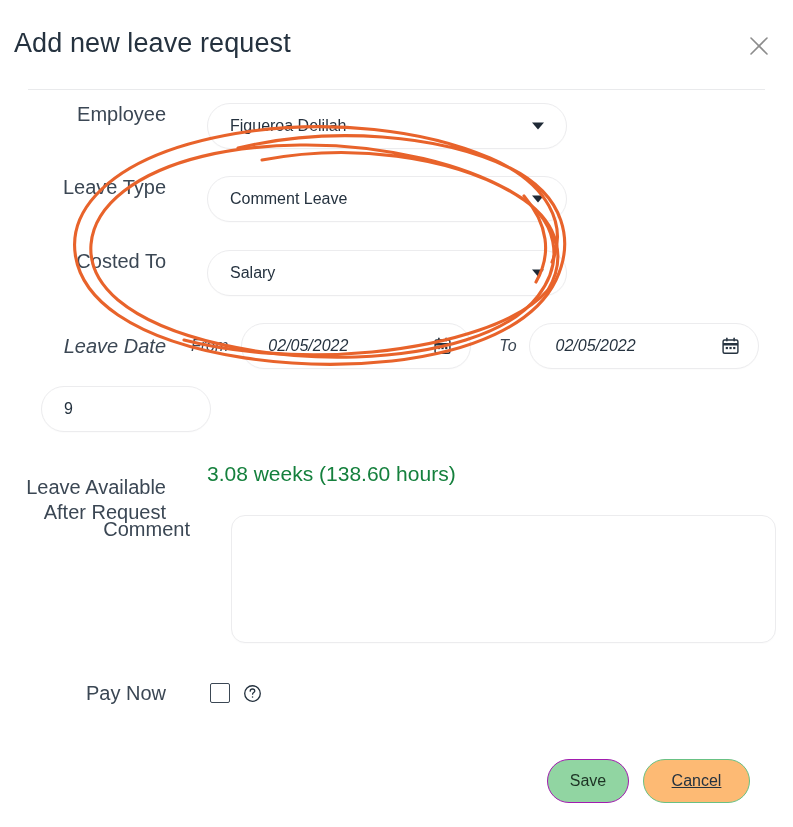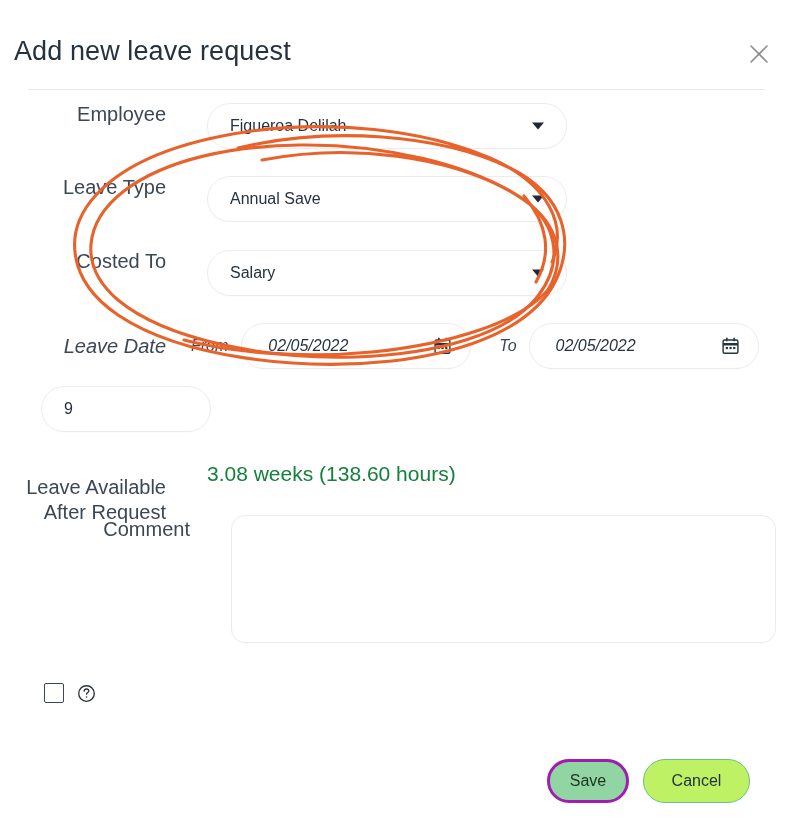--- a/index.html
+++ b/index.html
@@ -18,21 +18,21 @@
 
   
   .dialog {
     position: absolute;
     inset: 0;
     background: #ffffff;
   }
 
   .dialog-header {
     position: absolute;
-    left: 0; top: 12px; right: 0;
+    left: 0; top: 4px; right: 0;
     height: 89px;
     padding-left: 40px;
   }
   .dialog-title {
     position: absolute;
     left: 14px;
     top: 24px;
     font-size: 27px;
     font-weight: 400;
     letter-spacing: 0.1px;
@@ -203,27 +203,28 @@
     display: flex;
     align-items: center;
     justify-content: center;
     cursor: pointer;
     box-sizing: border-box;
   }
   .btn-save {
     width: 82px;
     background: #91d5a2;
     color: #1d3324;
-    border: 3px solid #a21caf;
+    border: 1px solid #a21caf;
   }
   .btn-cancel {
     width: 107px;
-    background: #bef264;
+    background: #fdba74;
     color: #25323f;
     border: 1.3px solid #69c184;
+    text-decoration: underline;
   }
 
   
   .annotation {
     position: absolute;
     left: 0;
     top: 0;
     width: 793px;
     height: 827px;
     pointer-events: none;
@@ -254,21 +255,21 @@
           <span class="val">Figueroa Delilah</span>
           <span class="caret"></span>
         </div>
       </div>
     </div>
 
     <div class="row" style="top:87px;">
       <div class="lbl">Leave Type</div>
       <div class="ctl">
         <div class="pill select-360">
-          <span class="val">Annual Save</span>
+          <span class="val">Comment Leave</span>
           <span class="caret"></span>
         </div>
       </div>
     </div>
 
     <div class="row" style="top:161px;">
       <div class="lbl">Costed To</div>
       <div class="ctl">
         <div class="pill select-360">
           <span class="val">Salary</span>
@@ -330,20 +331,21 @@
     </div>
 
     <div class="row" style="top:426px;padding-left:24px;">
       <div class="lbl" style="line-height:28px;">Comment</div>
       <div class="ctl">
         <div class="textarea"></div>
       </div>
     </div>
 
     <div class="row" style="top:593px;">
+      <div class="lbl" style="line-height:22px;">Pay Now</div>
       <div class="ctl" style="margin-left:44px;">
         <div class="checkrow">
           <div class="checkbox"></div>
           <span class="help-icon">
             <svg width="19" height="19" viewBox="0 0 20 20" fill="none" stroke="#25323f" stroke-width="1.4">
               <circle cx="10" cy="10" r="8.2"></circle>
               <path d="M7.6 7.5c0-1.3 1.1-2.2 2.4-2.2s2.4.9 2.4 2.1c0 1.5-2.3 1.8-2.3 3.3" stroke-linecap="round"></path>
               <circle cx="10.05" cy="13.7" r="0.85" fill="#25323f" stroke="none"></circle>
             </svg>
           </span>

